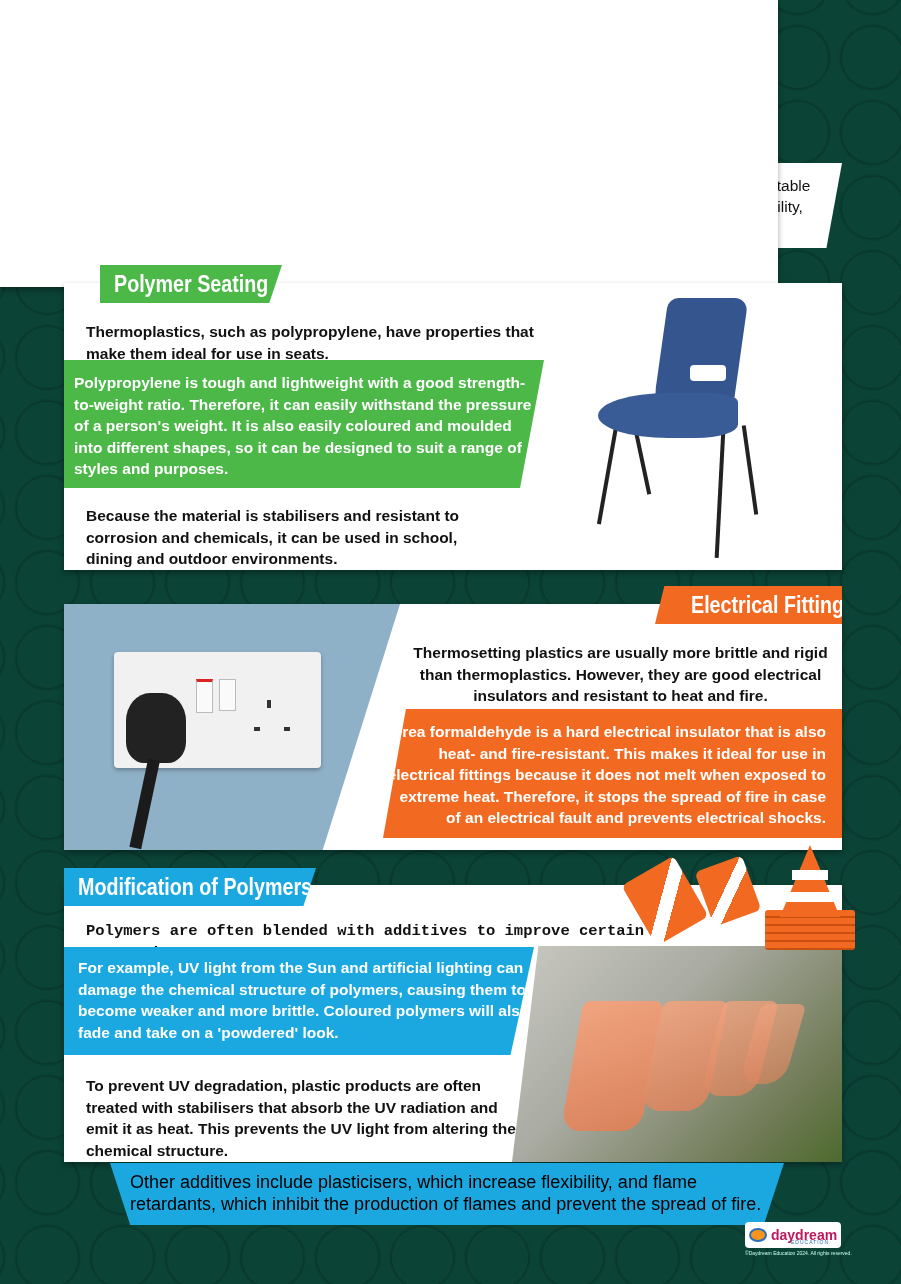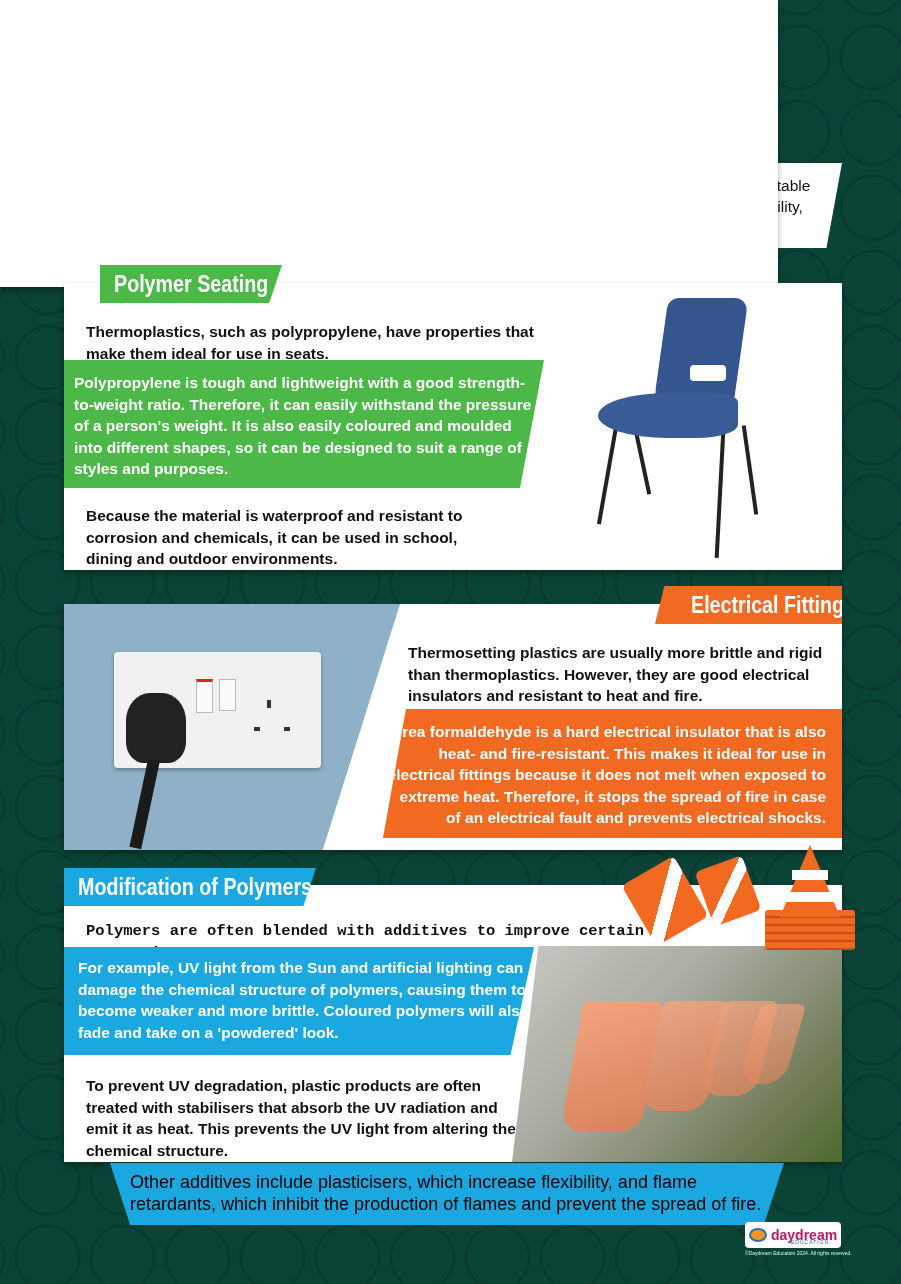--- a/index.html
+++ b/index.html
@@ -122,21 +122,21 @@
 <div id="s1">
   <div class="panel" style="left:0;top:0;width:778px;height:287px;position:absolute;"></div>
 </div>
 <div id="s1-wrap">
   <div class="panel" style="left:64px;top:283px;width:778px;height:287px;"></div>
   <div class="tag" style="left:64px;top:265px;width:182px;background:#4cb848;padding-left:14px;box-sizing:border-box;clip-path:polygon(0 0,100% 0,93% 100%,0 100%);margin-left:36px;"><span>Polymer Seating</span></div>
   <p class="txt" style="left:78px;top:313px;width:460px;">Thermoplastics, such as polypropylene, have properties that make them ideal for use in seats.</p>
   <div class="band" id="s1-band">
     <p>Polypropylene is tough and lightweight with a good strength-to-weight ratio. Therefore, it can easily withstand the pressure of a person's weight. It is also easily coloured and moulded into different shapes, so it can be designed to suit a range of styles and purposes.</p>
   </div>
-  <p class="txt" style="left:78px;top:497px;width:420px;">Because the material is waterproof and resistant to corrosion and chemicals, it can be used in school, dining and outdoor environments.</p>
+  <p class="txt" style="left:78px;top:497px;width:420px;">Because the material is stabilisers and resistant to corrosion and chemicals, it can be used in school, dining and outdoor environments.</p>
 
   <div>
     <div class="leg" style="left:606px;top:420px;height:105px;transform:rotate(10deg);"></div>
     <div class="leg" style="left:640px;top:425px;height:70px;transform:rotate(-12deg);"></div>
     <div class="leg" style="left:718px;top:430px;height:128px;transform:rotate(3deg);"></div>
     <div class="leg" style="left:748px;top:425px;height:90px;transform:rotate(-8deg);"></div>
     <div class="chair-back"></div>
     <div class="chair-hole"></div>
     <div class="chair-seat"></div>
   </div>
@@ -149,21 +149,21 @@
   <div class="socket">
     <div class="switch" style="left:82px;top:27px;border-top:3px solid #d22;"></div>
     <div class="switch" style="left:105px;top:27px;"></div>
     <div class="slot" style="left:153px;top:48px;width:4px;height:8px;"></div>
     <div class="slot" style="left:140px;top:75px;"></div>
     <div class="slot" style="left:170px;top:75px;"></div>
   </div>
   <div class="plug"></div>
   <div class="cable"></div>
   <div class="tag" style="left:655px;top:586px;width:187px;background:#f26a21;text-align:right;padding-right:16px;box-sizing:border-box;clip-path:polygon(5% 0,100% 0,100% 100%,0 100%);"><span style="transform-origin:right center;">Electrical Fittings</span></div>
-  <p class="txt" style="left:400px;top:634px;width:425px;text-align:left;">Thermosetting plastics are usually more brittle and rigid than thermoplastics. However, they are good electrical insulators and resistant to heat and fire.</p>
+  <p class="txt" style="left:400px;top:634px;width:425px;text-align:center;">Thermosetting plastics are usually more brittle and rigid than thermoplastics. However, they are good electrical insulators and resistant to heat and fire.</p>
   <div class="band" id="s2-band">
     <p>Urea formaldehyde is a hard electrical insulator that is also heat- and fire-resistant. This makes it ideal for use in electrical fittings because it does not melt when exposed to extreme heat. Therefore, it stops the spread of fire in case of an electrical fault and prevents electrical shocks.</p>
   </div>
 </div>
 
 <div>
   <div class="panel" style="left:64px;top:885px;width:778px;height:277px;"></div>
   <div class="tag" style="left:64px;top:868px;width:252px;background:#1ba8e0;padding-left:14px;box-sizing:border-box;clip-path:polygon(0 0,100% 0,95% 100%,0 100%);"><span>Modification of Polymers</span></div>
   <p class="txt" style="left:78px;top:913px;width:560px;font-family:Liberation Mono, monospace;">Polymers are often blended with additives to improve certain properties.</p>
   <div class="band" id="s3-band">

